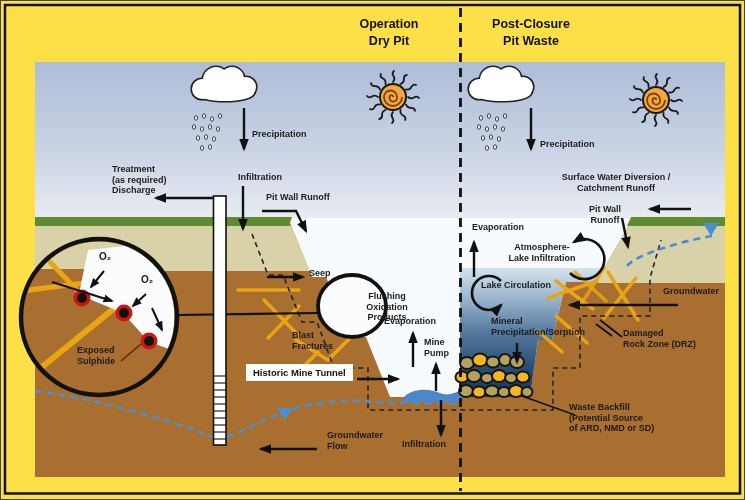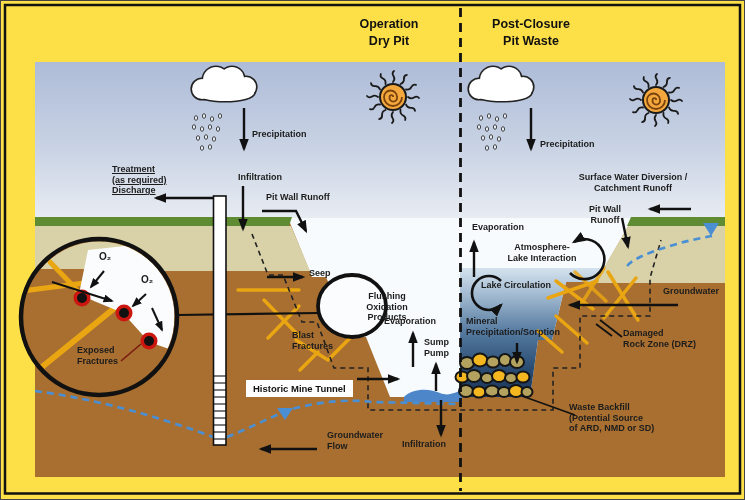--- a/index.html
+++ b/index.html
@@ -249,54 +249,54 @@
 
   <line x1="460.5" y1="8" x2="460.5" y2="491" stroke="#111" stroke-width="2.8" stroke-dasharray="9 6"></line>
 </svg>
 
 <div class="lbl hdr ctr" style="left:389px;top:16px;">Operation
 Dry Pit</div>
 <div class="lbl hdr ctr" style="left:531px;top:16px;">Post-Closure
 Pit Waste</div>
 
 <div class="lbl" style="left:252px;top:129px;">Precipitation</div>
-<div class="lbl" style="left:112px;top:164px;text-decoration:underline;">Treatment
+<div class="lbl" style="left:112px;top:164px;">Treatment
 (as required)
 Discharge</div>
 <div class="lbl" style="left:238px;top:172px;">Infiltration</div>
 <div class="lbl" style="left:266px;top:192px;">Pit Wall Runoff</div>
 <div class="lbl" style="left:309px;top:256px;margin-top:12px;">Seep</div>
 <div class="lbl ctr" style="left:352px;top:291px;margin-left:35px;">Flushing
 Oxidation
 Products</div>
 <div class="lbl" style="left:272px;top:330px;margin-left:20px;">Blast
 Fractures</div>
 <div class="lbl" style="left:384px;top:316px;">Evaporation</div>
-<div class="lbl" style="left:424px;top:337px;">Sump
+<div class="lbl" style="left:424px;top:337px;">Mine
 Pump</div>
-<div class="lbl box" style="left:246px;top:380px;">Historic Mine Tunnel</div>
+<div class="lbl box" style="left:246px;top:364px;">Historic Mine Tunnel</div>
 <div class="lbl" style="left:327px;top:430px;">Groundwater
 Flow</div>
 <div class="lbl" style="left:402px;top:439px;">Infiltration</div>
 <div class="lbl o2" style="left:99px;top:251px;">O₂</div>
 <div class="lbl o2" style="left:141px;top:274px;">O₂</div>
 <div class="lbl" style="left:77px;top:345px;">Exposed
-Fractures</div>
+Sulphide</div>
 
 <div class="lbl" style="left:540px;top:139px;">Precipitation</div>
 <div class="lbl" style="left:472px;top:222px;">Evaporation</div>
 <div class="lbl ctr" style="left:542px;top:242px;">Atmosphere-
-Lake Interaction</div>
+Lake Infiltration</div>
 <div class="lbl" style="left:481px;top:280px;">Lake Circulation</div>
 <div class="lbl ctr" style="left:605px;top:204px;">Pit Wall
 Runoff</div>
-<div class="lbl ctr" style="left:633px;top:172px;">Surface Water Diversion /
+<div class="lbl ctr" style="left:616px;top:172px;">Surface Water Diversion /
 Catchment Runoff</div>
 <div class="lbl" style="left:663px;top:286px;">Groundwater</div>
-<div class="lbl" style="left:466px;top:316px;">Mineral
+<div class="lbl" style="left:491px;top:316px;">Mineral
 Precipitation/Sorption</div>
 <div class="lbl" style="left:623px;top:328px;">Damaged
 Rock Zone (DRZ)</div>
 <div class="lbl" style="left:569px;top:402px;">Waste Backfill
 (Potential Source
 of ARD, NMD or SD)</div>
 
 </div>
 
 </body></html>

